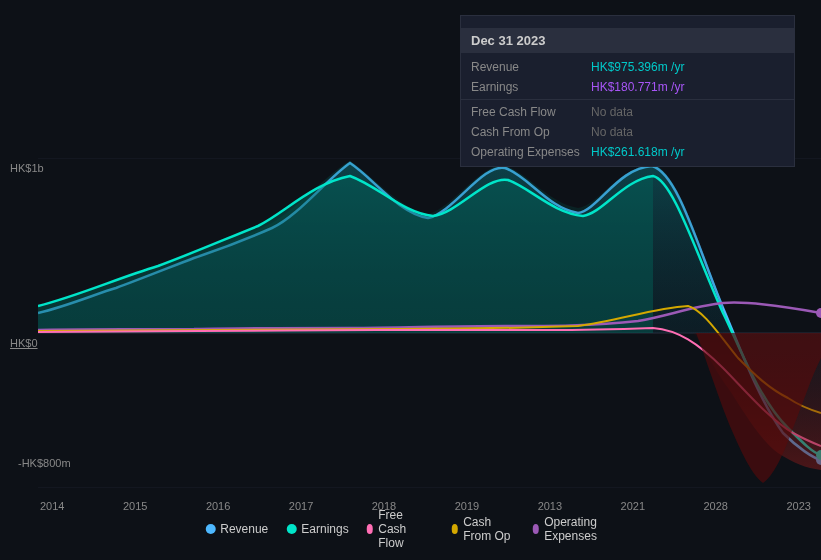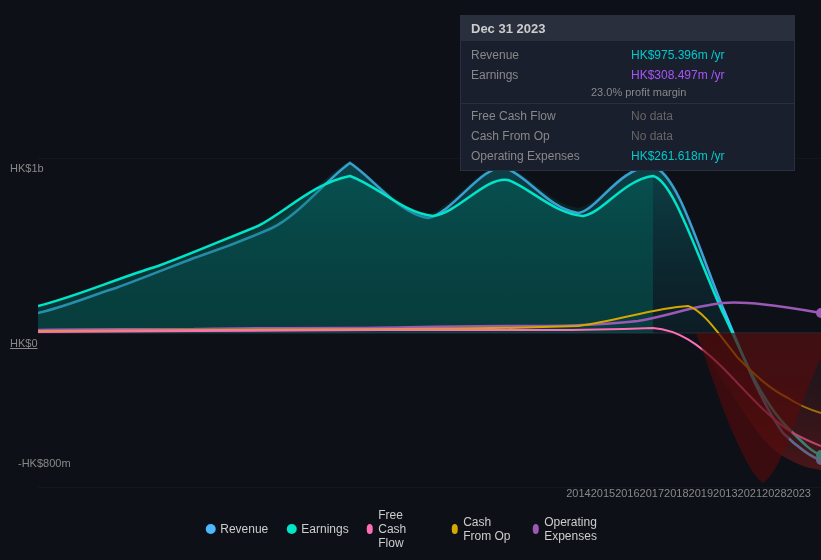--- a/index.html
+++ b/index.html
@@ -22,38 +22,38 @@
       background: #1a1f2e;
       border: 1px solid #2a2f3e;
       z-index: 10;
     }
     .info-card-header {
       background: #2a2f3e;
       padding: 5px 10px;
       font-size: 13px;
       color: #ccc;
       font-weight: bold;
+      margin-top: 12px;
     }
     .info-card-body {
       padding: 4px 0;
     }
     .info-row {
       display: flex;
       align-items: center;
       padding: 3px 10px;
       font-size: 12px;
     }
     .info-row .label {
       color: #888;
       width: 120px;
       flex-shrink: 0;
     }
     .info-row .value {
       color: #ccc;
-      margin-left: 40px;
     }
     .info-row .value.cyan {
       color: #00c9c9;
     }
     .info-row .value.purple {
       color: #a855f7;
     }
     .info-row .value.gray {
       color: #666;
     }
@@ -84,25 +84,25 @@
       text-decoration: underline;
     }
     .y-label.bottom {
       top: 457px;
       left: 18px;
     }
 
     
     .x-labels {
       position: absolute;
-      bottom: 61px;
+      bottom: 48px;
       left: 40px;
       right: 10px;
       display: flex;
-      justify-content: flex-end;
+      justify-content: space-between;
       font-size: 11px;
       color: #888;
     }
 
     
     .legend {
       position: absolute;
       bottom: 10px;
       left: 50%;
       transform: translateX(-50%);
@@ -136,23 +136,22 @@
 
 <div class="info-card">
   <div class="info-card-header">Dec 31 2023</div>
   <div class="info-card-body">
     <div class="info-row">
       <span class="label">Revenue</span>
       <span class="value cyan">HK$975.396m /yr</span>
     </div>
     <div class="info-row">
       <span class="label">Earnings</span>
-      <span class="value purple">HK$308.497m /yr</span>
-    </div>
-    <div class="profit-margin">23.0% profit margin</div>
+      <span class="value purple">HK$180.771m /yr</span>
+    </div>
     <hr class="info-divider">
     <div class="info-row">
       <span class="label">Free Cash Flow</span>
       <span class="value gray">No data</span>
     </div>
     <div class="info-row">
       <span class="label">Cash From Op</span>
       <span class="value gray">No data</span>
     </div>
     <div class="info-row">

